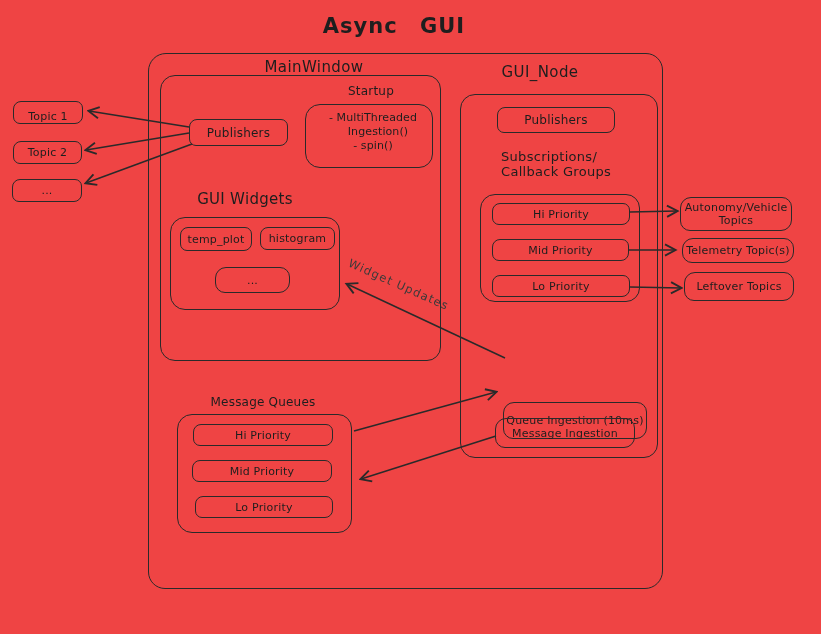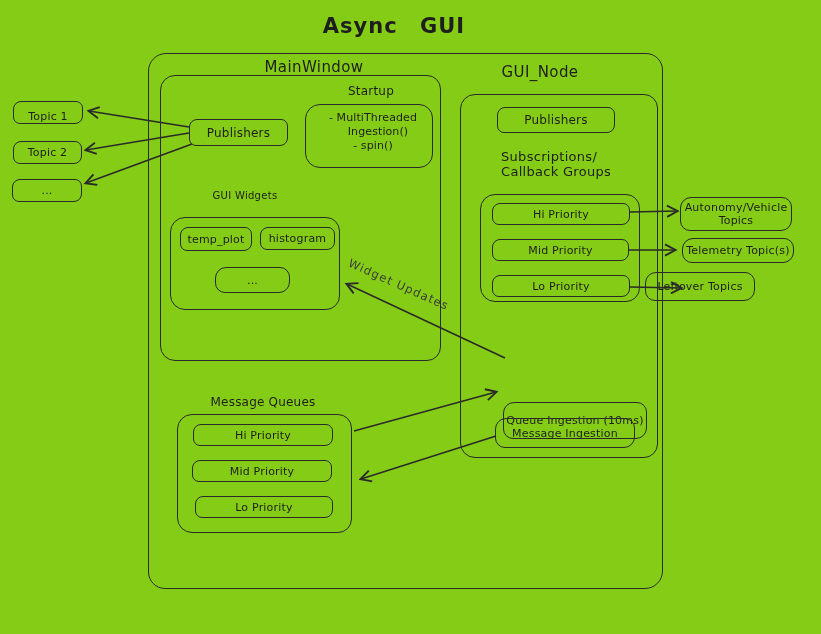--- a/index.html
+++ b/index.html
@@ -1,33 +1,33 @@
 <!DOCTYPE html>
 <html><head>
 <meta charset="utf-8">
 <style>
   html,body{margin:0;padding:0;background:#ffffff;}
   .canvas{
-    position:relative;width:821px;height:634px;background:#84cc16;overflow:hidden;
+    position:relative;width:821px;height:634px;background:#ef4444;overflow:hidden;
     font-family:"DejaVu Sans", sans-serif;color:#1e1e1e;
   }
   .box{
     position:absolute;border:1.6px solid #2a2a2a;background:transparent;
     display:flex;align-items:center;justify-content:center;text-align:center;
     box-sizing:border-box;color:#1e1e1e;
   }
   .lbl{position:absolute;color:#1e1e1e;}
   .center{text-align:center;}
   .r7{border-radius:8px 7px 8px 7px;}
   .r10{border-radius:11px 10px 11px 10px;}
   .r14{border-radius:15px 14px 14px 15px;}
   .r18{border-radius:18px 17px 18px 17px;}
   .fs11{font-size:11px;letter-spacing:.2px;}
   .fs12{font-size:12px;letter-spacing:.2px;}
-  .fs13{font-size:10px;letter-spacing:.3px;}
+  .fs13{font-size:15px;letter-spacing:.3px;}
   .fs15{font-size:15px;letter-spacing:.4px;}
   .title{
     position:absolute;left:294px;top:14px;width:200px;text-align:center;
     font-size:21px;font-weight:bold;letter-spacing:1px;word-spacing:14px;
   }
   .startup-lines{
     position:absolute;left:314px;top:111px;width:118px;
     font-size:11px;line-height:14px;letter-spacing:.1px;text-align:center;
   }
   .startup-lines .indent{padding-left:10px;}
@@ -108,21 +108,21 @@
   <div class="box r7 fs11" style="left:492px;top:275px;width:138px;height:22px;">
     <span>Lo Priority</span>
   </div>
 
   <div class="box r10 fs11" style="left:680px;top:197px;width:112px;height:34px;">
     <span class="wrap2">Autonomy/Vehicle Topics</span>
   </div>
   <div class="box r10 fs11" style="left:682px;top:238px;width:112px;height:25px;">
     <span>Telemetry Topic(s)</span>
   </div>
-  <div class="box r10 fs11" style="left:645px;top:272px;width:110px;height:29px;">
+  <div class="box r10 fs11" style="left:684px;top:272px;width:110px;height:29px;">
     <span>Leftover Topics</span>
   </div>
 
   <div class="box r10 fs11" style="left:503px;top:355px;width:144px;height:37px;margin-top:47px;">
     <span>Queue Ingestion (10ms)</span>
   </div>
   <div class="box r10 fs11" style="left:495px;top:418px;width:140px;height:30px;">
     <span>Message Ingestion</span>
   </div>
 

